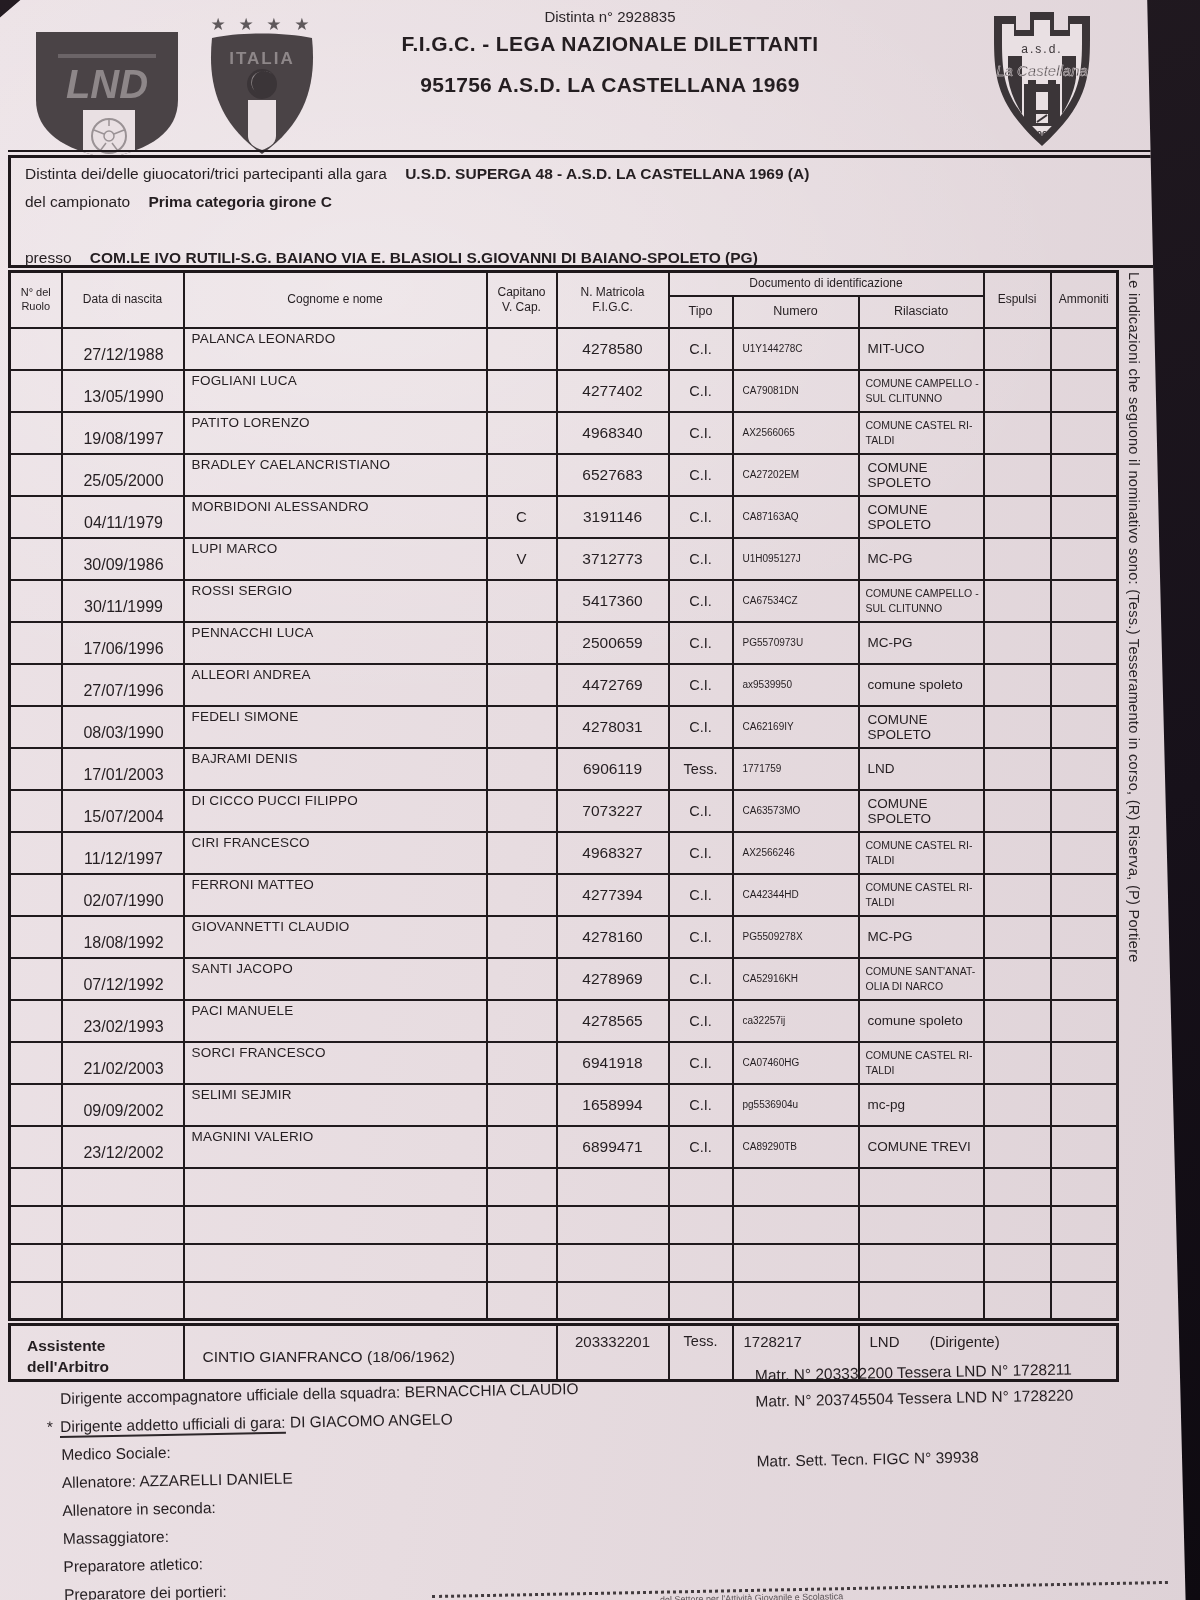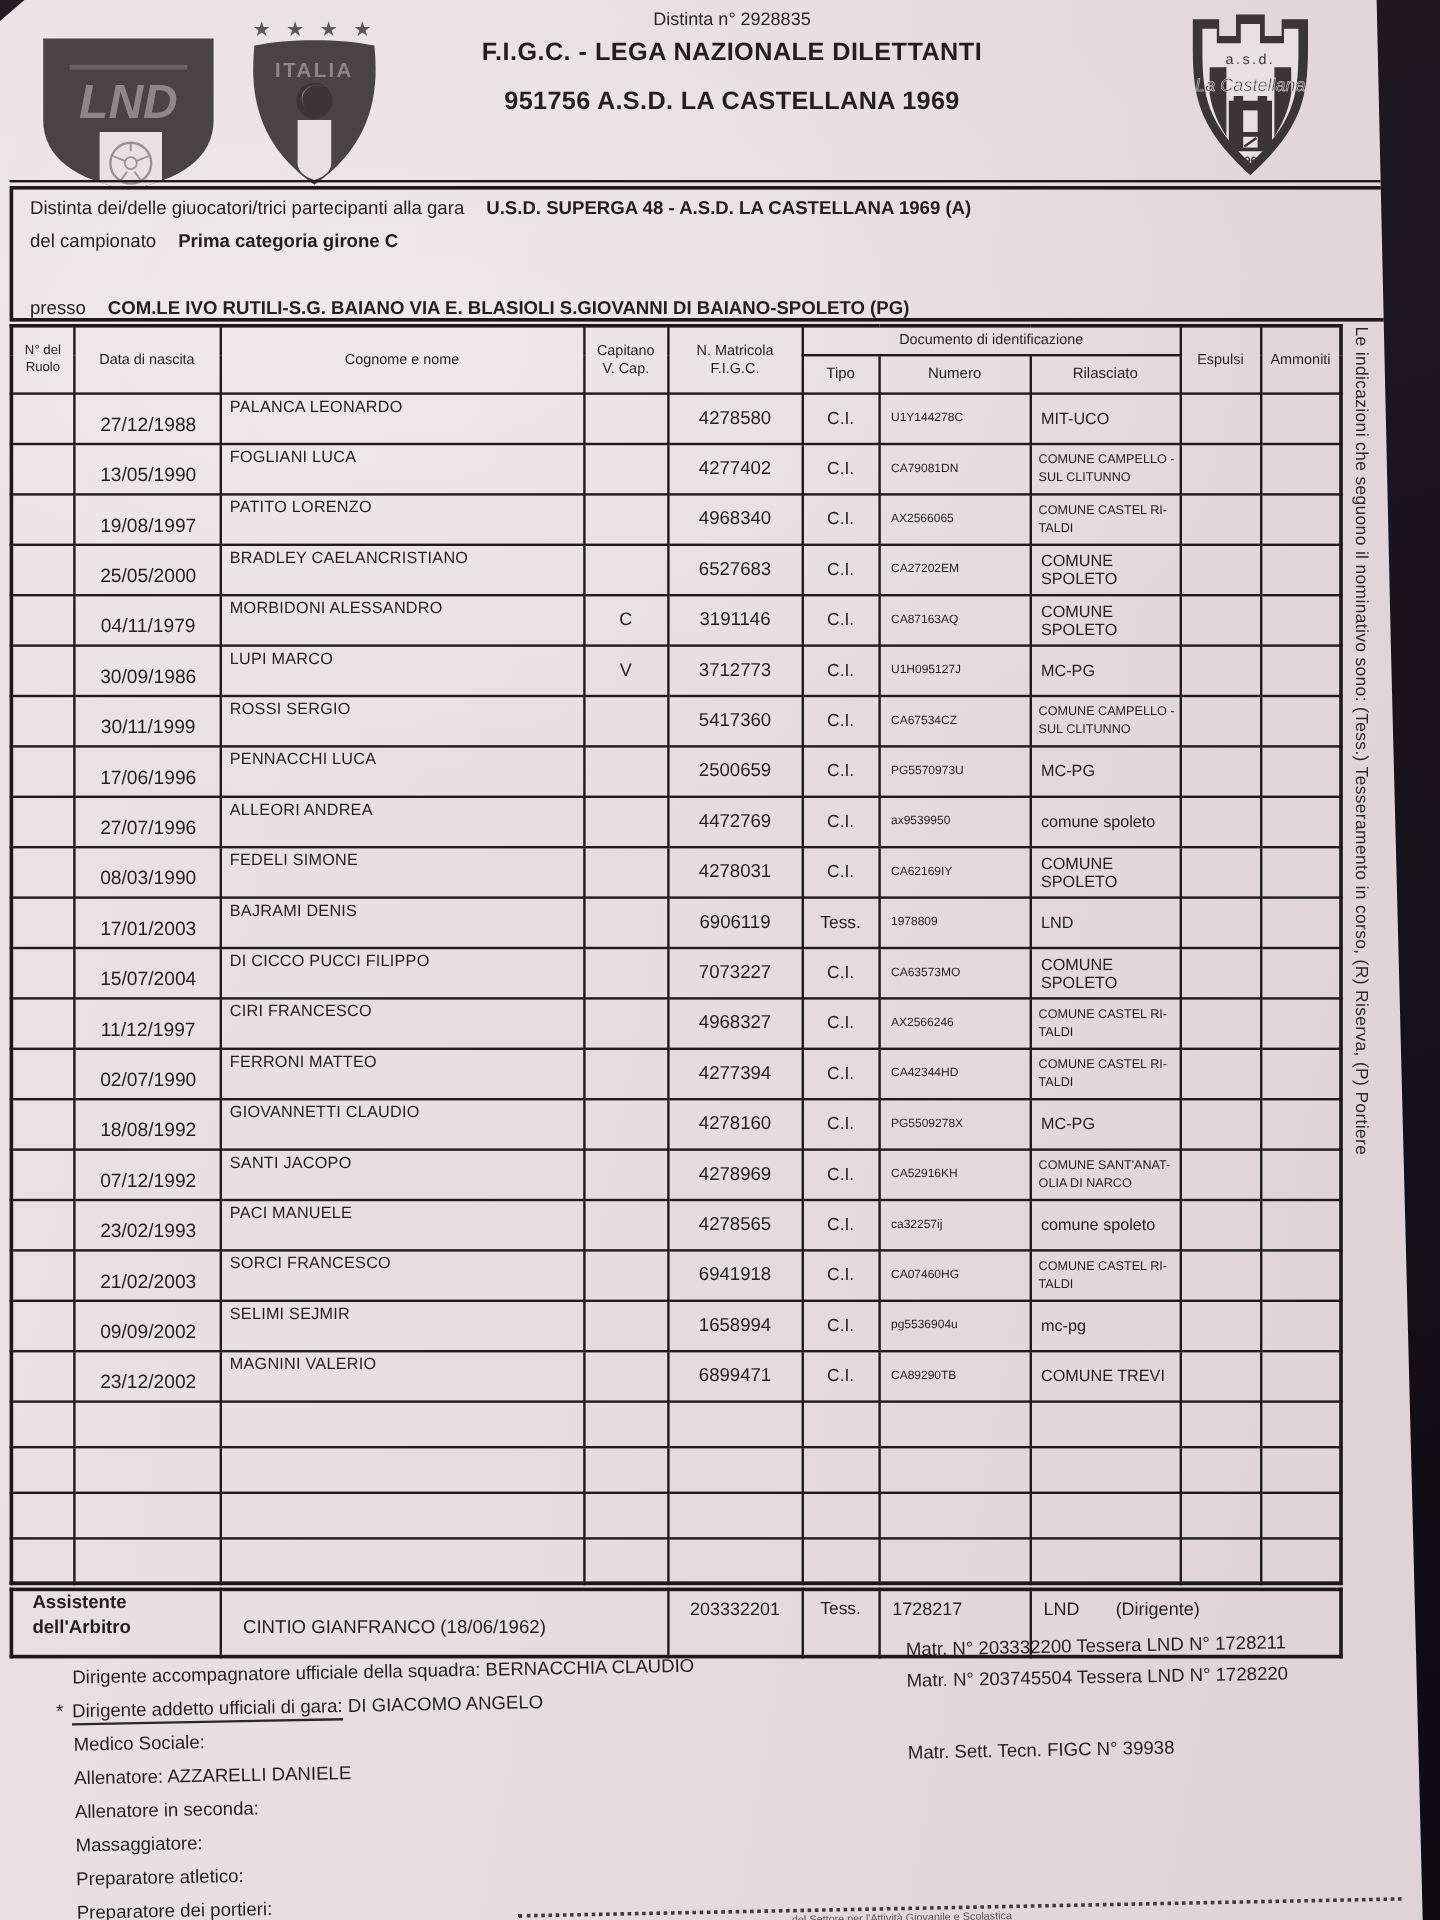--- a/index.html
+++ b/index.html
@@ -43,21 +43,21 @@
   td.matr{text-align:center;font-size:15.5px;}
   td.tipo{text-align:center;font-size:14.5px;}
   td.num{padding-left:9px;font-size:10px;}
   td.ril{padding-left:8px;font-size:13.5px;}
   td.ril.two{font-size:10.5px;line-height:1.4;white-space:pre-line;padding-left:6px;}
   
   .sep-line{position:absolute;left:8px;width:1110px;top:1318px;border-top:2px solid #1e181b;}
   table.assistant{position:absolute;left:8px;top:1323px;width:1110px;border-collapse:collapse;
     table-layout:fixed;border:3px solid #1e181b;}
   table.assistant td{border:2px solid #201a1d;vertical-align:top;height:56px;}
-  td.a-label{font-weight:bold;font-size:15.5px;padding:0 0 0 16px;line-height:1.35;}
+  td.a-label{font-weight:bold;font-size:15.5px;padding:10px 0 0 16px;line-height:1.35;}
   td.a-name{font-size:15.5px;padding:22px 0 0 18px;}
   td.a-matr{font-size:15px;padding:7px 0 0 0;text-align:center;}
   td.a-tipo{font-size:14.5px;padding:7px 0 0 0;text-align:center;}
   td.a-num{font-size:15px;padding:7px 0 0 10px;}
   td.a-ril{font-size:15px;padding:7px 0 0 10px;}
   td.a-ril .dir{margin-left:26px;}
   
   .officials{position:absolute;left:0;top:1380px;width:1160px;transform:rotate(-1.1deg);}
   .off-left{position:absolute;left:60px;top:0;font-size:15.5px;}
   .off-line{height:28px;white-space:nowrap;}
@@ -302,21 +302,21 @@
             <td></td>
             <td></td>
           </tr>
           <tr class="player">
             <td class="ruolo"></td>
             <td class="dob">17/01/2003</td>
             <td class="pname">BAJRAMI DENIS</td>
             <td class="cap"></td>
             <td class="matr">6906119</td>
             <td class="tipo">Tess.</td>
-            <td class="num">1978809</td>
+            <td class="num">1771759</td>
             <td class="ril">LND</td>
             <td></td>
             <td></td>
           </tr>
           <tr class="player">
             <td class="ruolo"></td>
             <td class="dob">15/07/2004</td>
             <td class="pname">DI CICCO PUCCI FILIPPO</td>
             <td class="cap"></td>
             <td class="matr">7073227</td>

